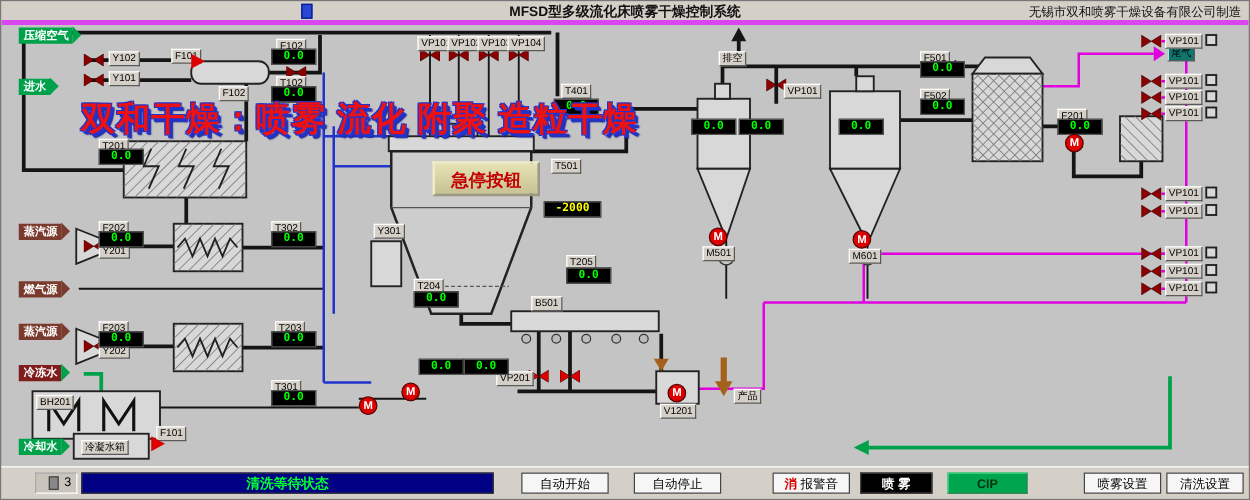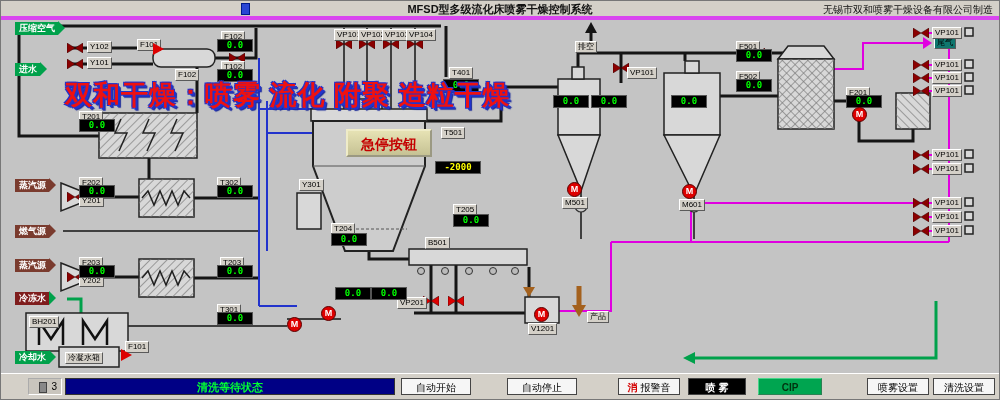--- a/index.html
+++ b/index.html
@@ -358,21 +358,21 @@
 
   <div class="titlebar">
     <span class="win-icon"></span>
     <div class="title-center">MFSD型多级流化床喷雾干燥控制系统</div>
     <div class="title-right">无锡市双和喷雾干燥设备有限公司制造</div>
   </div>
 
   <div class="bottombar">
     <div class="counter"><span class="mini"></span><span>3</span></div>
     <div class="status">清洗等待状态</div>
-    <button class="btn" style="left:400px;width:70px;">自动开始</button>
+    <button class="btn" style="left:416px;width:70px;">自动开始</button>
     <button class="btn" style="left:474px;width:70px;margin-left:32px;">自动停止</button>
     <button class="btn" style="left:617px;width:62px;"><span class="red-ch">消</span> <span>报警音</span></button>
     <button class="btn dark" style="left:687px;width:58px;">喷 雾</button>
     <button class="btn green" style="left:757px;width:64px;">CIP</button>
     <button class="btn" style="left:866px;width:62px;">喷雾设置</button>
     <button class="btn" style="left:932px;width:62px;">清洗设置</button>
   </div>
 
 </div>
 

